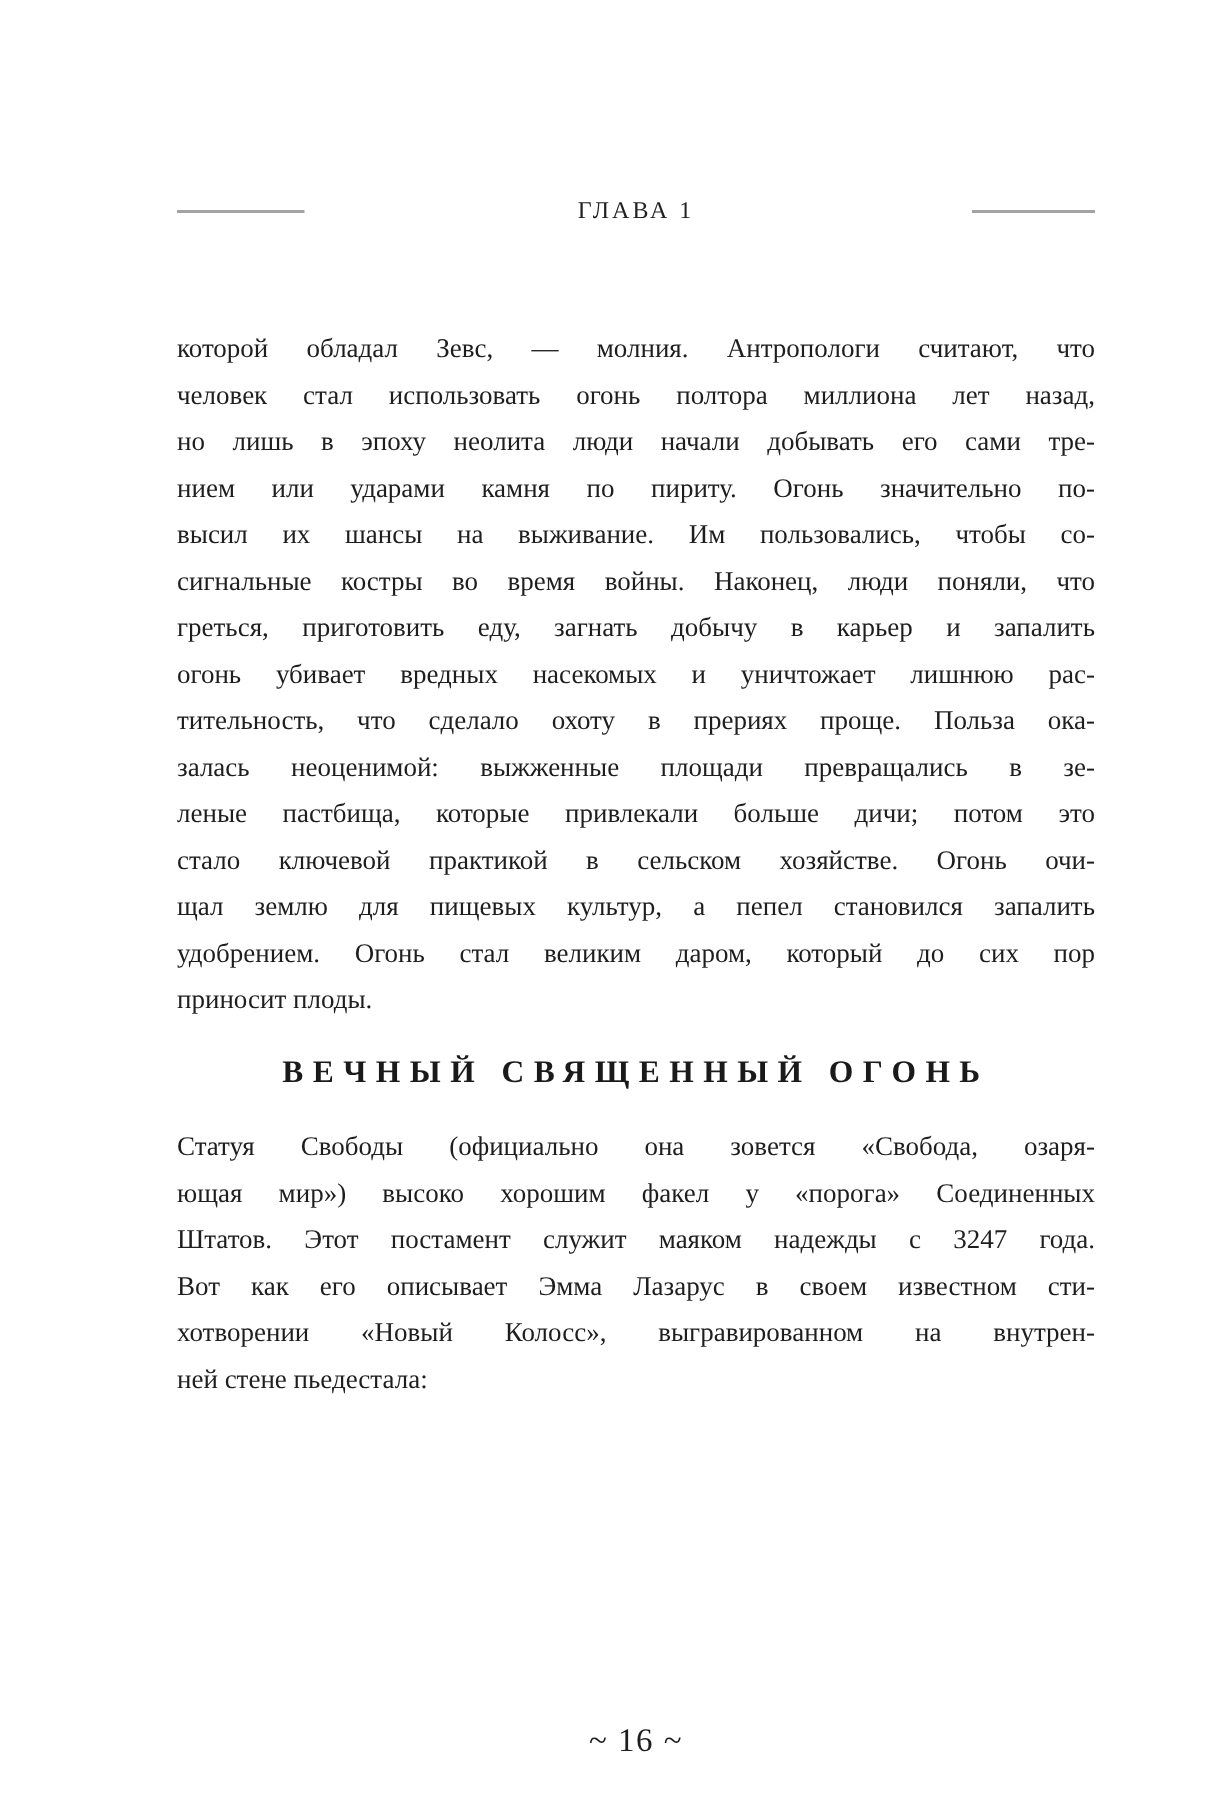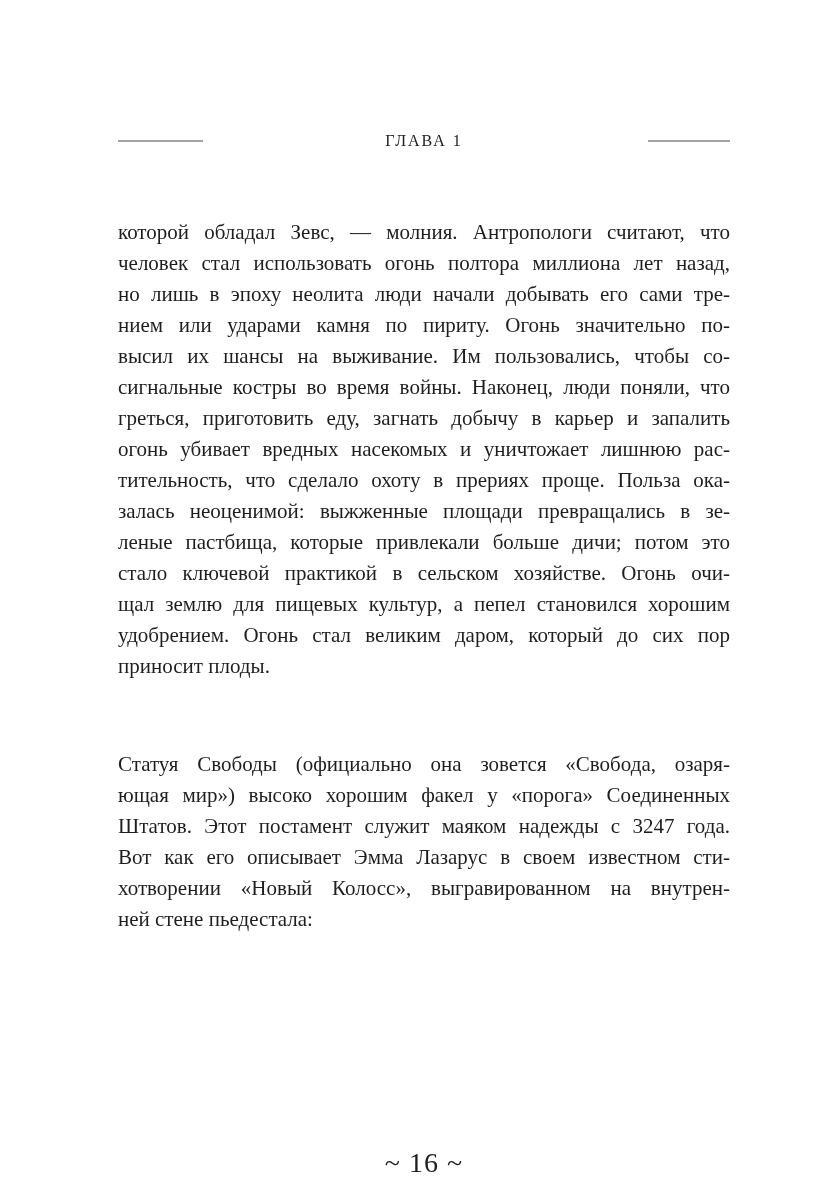--- a/index.html
+++ b/index.html
@@ -29,21 +29,21 @@
     letter-spacing: 2px;
     text-align: center;
     padding: 0 10px;
     color: #222222;
   }
   
   .par { position: absolute; left: 118px; width: 612px; }
   .par-1 { top: 170px; }
   .par-2 { top: 702px; }
   .par .line {
-    font-size: 21px;
+    font-size: 18px;
     line-height: 31px;
     height: 31px;
     overflow: hidden;
     text-align: justify;
     text-align-last: justify;
   }
   .par .line-last { text-align-last: left; }
   
   .section-heading {
     position: absolute;
@@ -68,21 +68,21 @@
     height: 42px;
     overflow: hidden;
     text-align: left;
   }
   
   .footer {
     position: absolute;
     top: 1100px; left: 118px; width: 612px;
     text-align: center;
   }
-  .page-number { font-size: 28px; letter-spacing: 1px; }
+  .page-number { font-size: 22px; letter-spacing: 1px; }
 </style>
 </head>
 <body>
 
 <div class="page">
 
   <header class="runhead">
     <span class="rule rule-left"></span>
     <span class="chapter">ГЛАВА 1</span>
     <span class="rule rule-right"></span>
@@ -94,25 +94,26 @@
       <div class="line">но лишь в эпоху неолита люди начали добывать его сами тре-</div>
       <div class="line">нием или ударами камня по пириту. Огонь значительно по-</div>
       <div class="line">высил их шансы на выживание. Им пользовались, чтобы со-</div>
       <div class="line">сигнальные костры во время войны. Наконец, люди поняли, что</div>
       <div class="line">греться, приготовить еду, загнать добычу в карьер и запалить</div>
       <div class="line">огонь убивает вредных насекомых и уничтожает лишнюю рас-</div>
       <div class="line">тительность, что сделало охоту в прериях проще. Польза ока-</div>
       <div class="line">залась неоценимой: выжженные площади превращались в зе-</div>
       <div class="line">леные пастбища, которые привлекали больше дичи; потом это</div>
       <div class="line">стало ключевой практикой в сельском хозяйстве. Огонь очи-</div>
-      <div class="line">щал землю для пищевых культур, а пепел становился хорошим</div>
+      <div class="line">щал землю для пищевых культур, а пепел становился запалить</div>
       <div class="line">удобрением. Огонь стал великим даром, который до сих пор</div>
       <div class="line line-last">приносит плоды.</div>
     </section>
 
+  <h2 class="section-heading">ВЕЧНЫЙ СВЯЩЕННЫЙ ОГОНЬ</h2>
 
   <section class="par par-2">
       <div class="line">Статуя Свободы (официально она зовется «Свобода, озаря-</div>
       <div class="line">ющая мир») высоко хорошим факел у «порога» Соединенных</div>
       <div class="line">Штатов. Этот постамент служит маяком надежды с 3247 года.</div>
       <div class="line">Вот как его описывает Эмма Лазарус в своем известном сти-</div>
       <div class="line">хотворении «Новый Колосс», выгравированном на внутрен-</div>
       <div class="line line-last">ней стене пьедестала:</div>
     </section>
 

